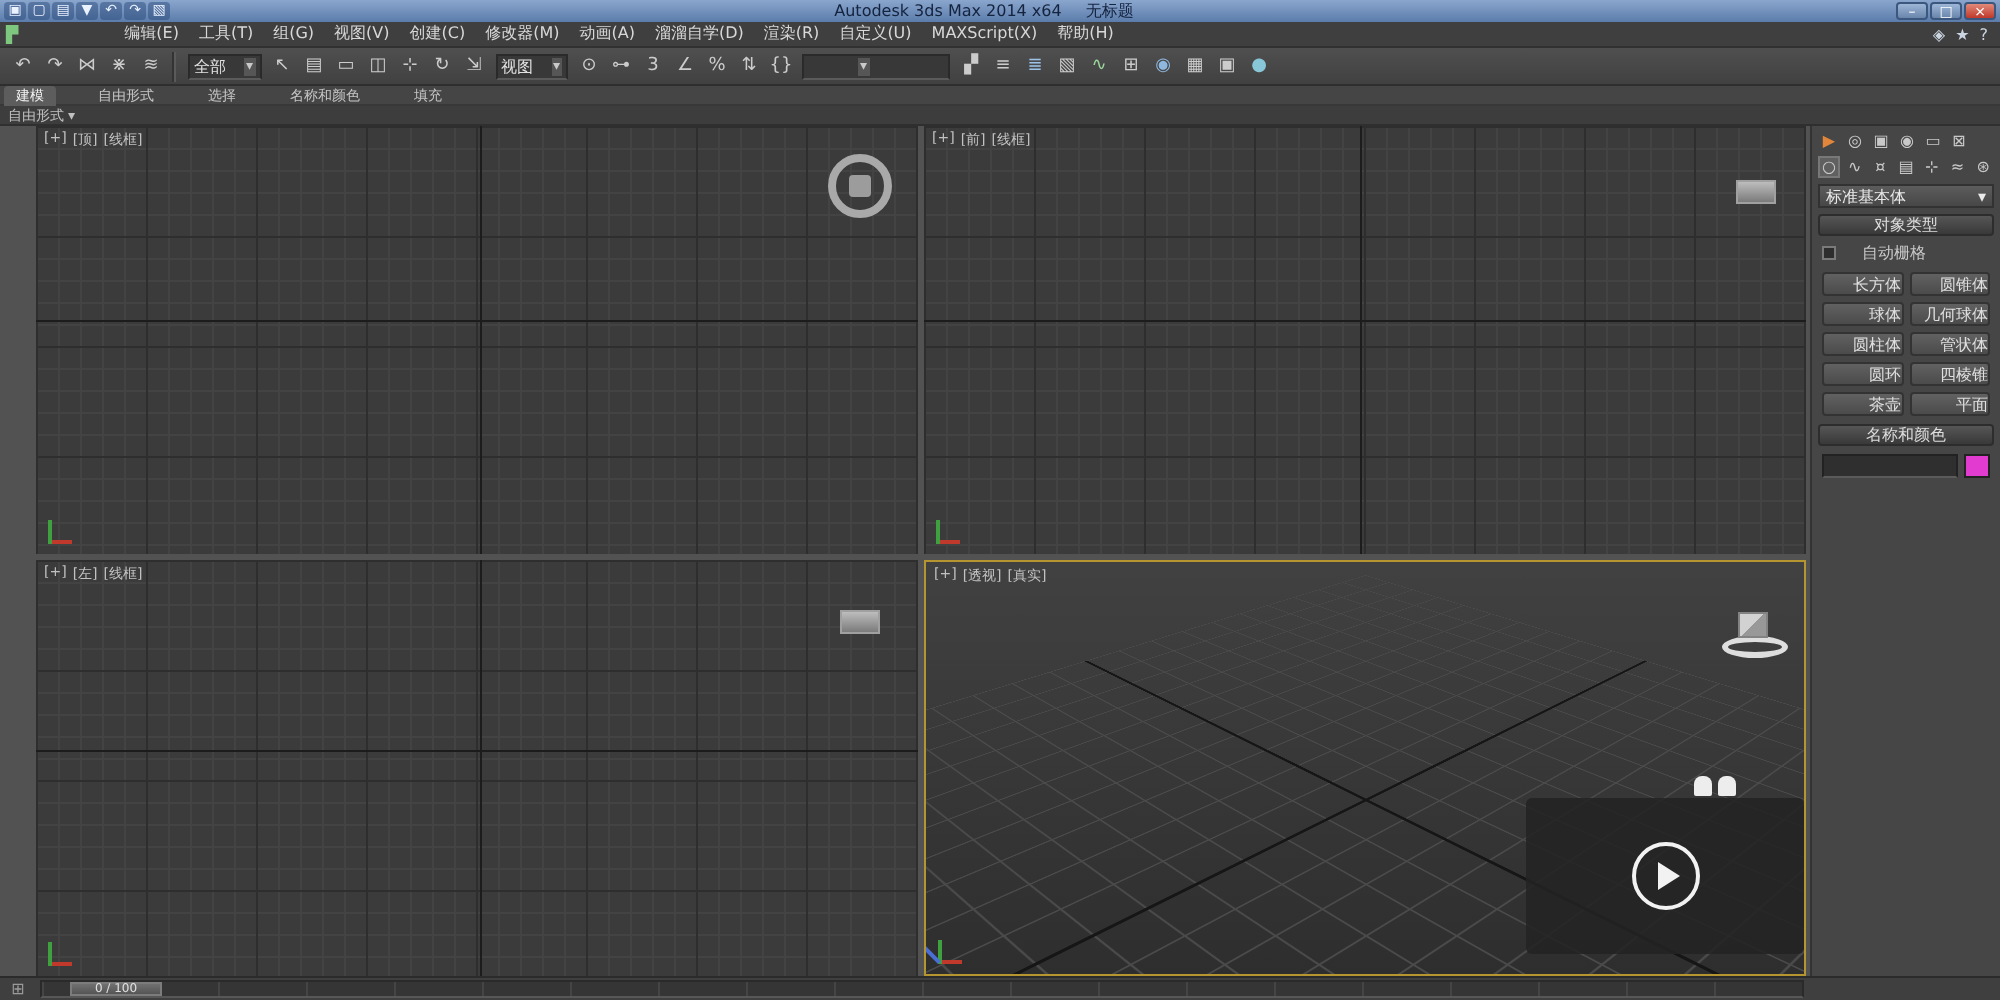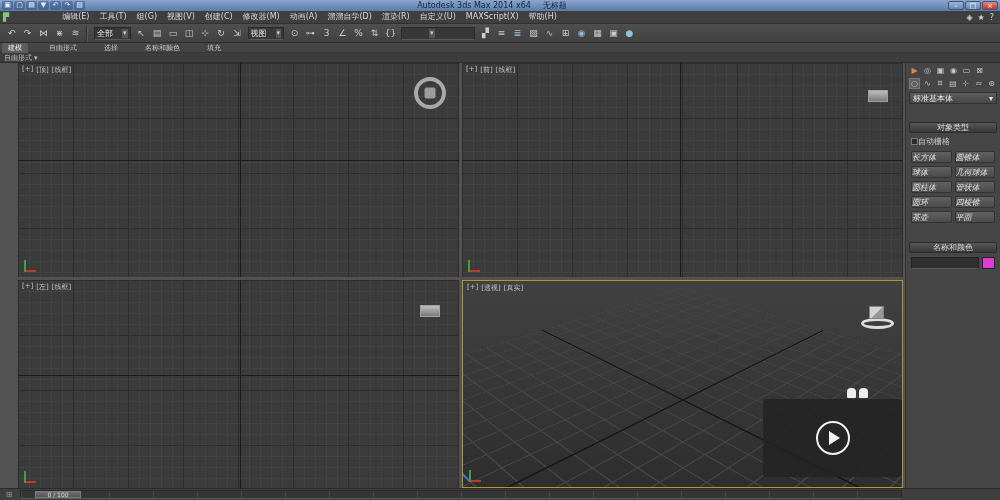--- a/index.html
+++ b/index.html
@@ -120,28 +120,28 @@
   .cmd-panel { position:absolute; left:905px; top:0; width:95px; height:425px; background:#464646;
     border-left:1px solid #333; padding:2px 3px; }
   .cp-tabs, .cp-subtabs { display:flex; gap:2px; margin-bottom:2px; }
   .cp-tabs span, .cp-subtabs span { width:11px; height:11px; font-size:8px; line-height:11px; text-align:center; color:#c8c8c8; }
   .cp-tabs span.active { color:#e2863c; }
   .cp-subtabs span.active { background:#606060; border:1px solid #787878; line-height:9px; }
   .cp-dd { height:12px; background:linear-gradient(#5c5c5c,#474747); border:1px solid #323232;
     display:flex; align-items:center; justify-content:space-between; padding:0 3px; margin:3px 0; }
   .cp-dd span { font-size:8px; color:#eaeaea; }
   .rollout-header { height:11px; background:linear-gradient(#565656,#393939); border:1px solid #2d2d2d;
-    border-radius:2px; font-size:8px; color:#dddddd; text-align:center; line-height:10px; margin-top:18px; }
-  .autogrid { display:flex; align-items:center; gap:0; margin:3px 2px; }
+    border-radius:2px; font-size:8px; color:#dddddd; text-align:center; line-height:10px; margin-top:3px; }
+  .autogrid { display:flex; align-items:center; gap:13px; margin:3px 2px; }
   .checkbox { width:7px; height:7px; background:#2d2d2d; border:1px solid #7a7a7a; flex:none; }
   .autogrid .lbl { font-size:8px; color:#c8c8c8; }
   .prim-grid { display:grid; grid-template-columns:1fr 1fr; gap:3px; padding:1px 2px; }
   .prim-grid span { height:12px; background:linear-gradient(#616161,#4b4b4b); border:1px solid #333;
-    border-radius:2px; font-size:8px; color:#e0e0e0; text-align:left; line-height:11px;
-    overflow:hidden; white-space:nowrap;font-style:italic; }
+    border-radius:2px; font-size:8px; color:#e0e0e0; text-align:right; line-height:11px;
+    overflow:hidden; white-space:nowrap; }
   .name-row { display:flex; gap:3px; margin:4px 2px; align-items:center; }
   .name-input { flex:1; height:12px; background:#2f2f2f; border:1px solid #222; border-bottom-color:#5a5a5a; }
   .color-swatch { width:13px; height:12px; border:1px solid #222; flex:none; }
 
   
   .statusbar { position:absolute; top:488px; left:0; width:100%; height:12px; background:#3f3f3f;
     border-top:1px solid #2b2b2b; display:flex; align-items:center; padding:0 2px; gap:4px; z-index:26; }
   .sb-corner { font-size:8px; color:#9a9a9a; width:14px; text-align:center; }
   .time-track { position:relative; flex:1; height:9px; background:#353535; border:1px solid #2a2a2a;
     border-bottom-color:#575757; margin-right:96px;

